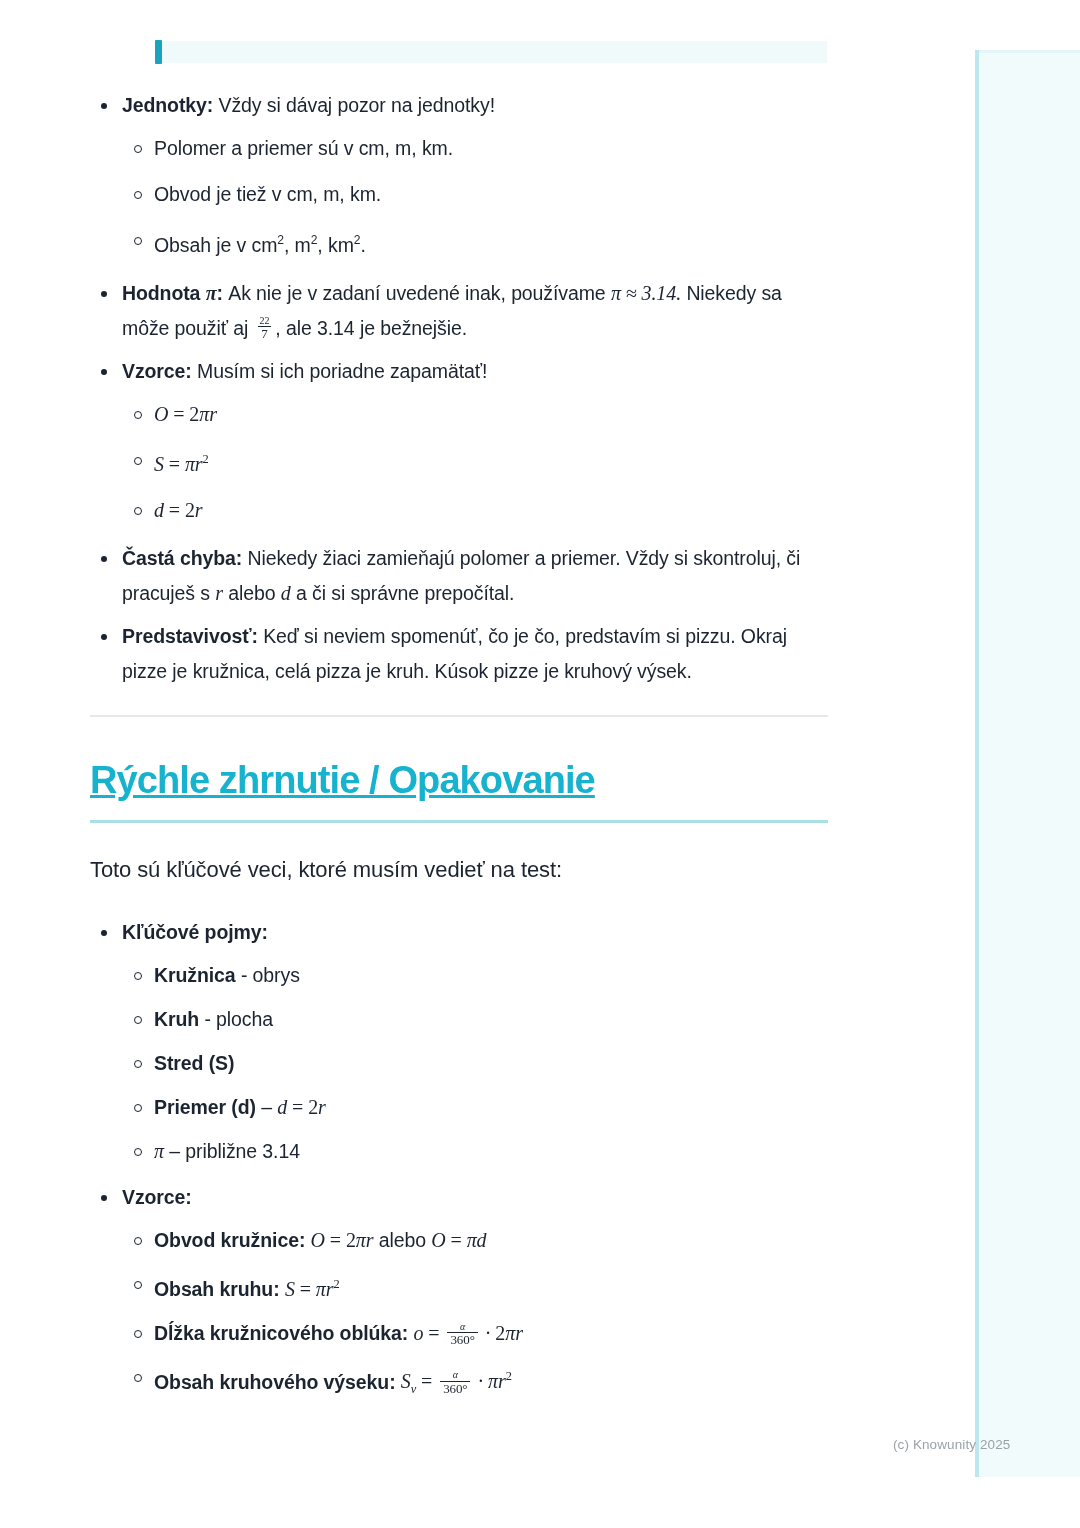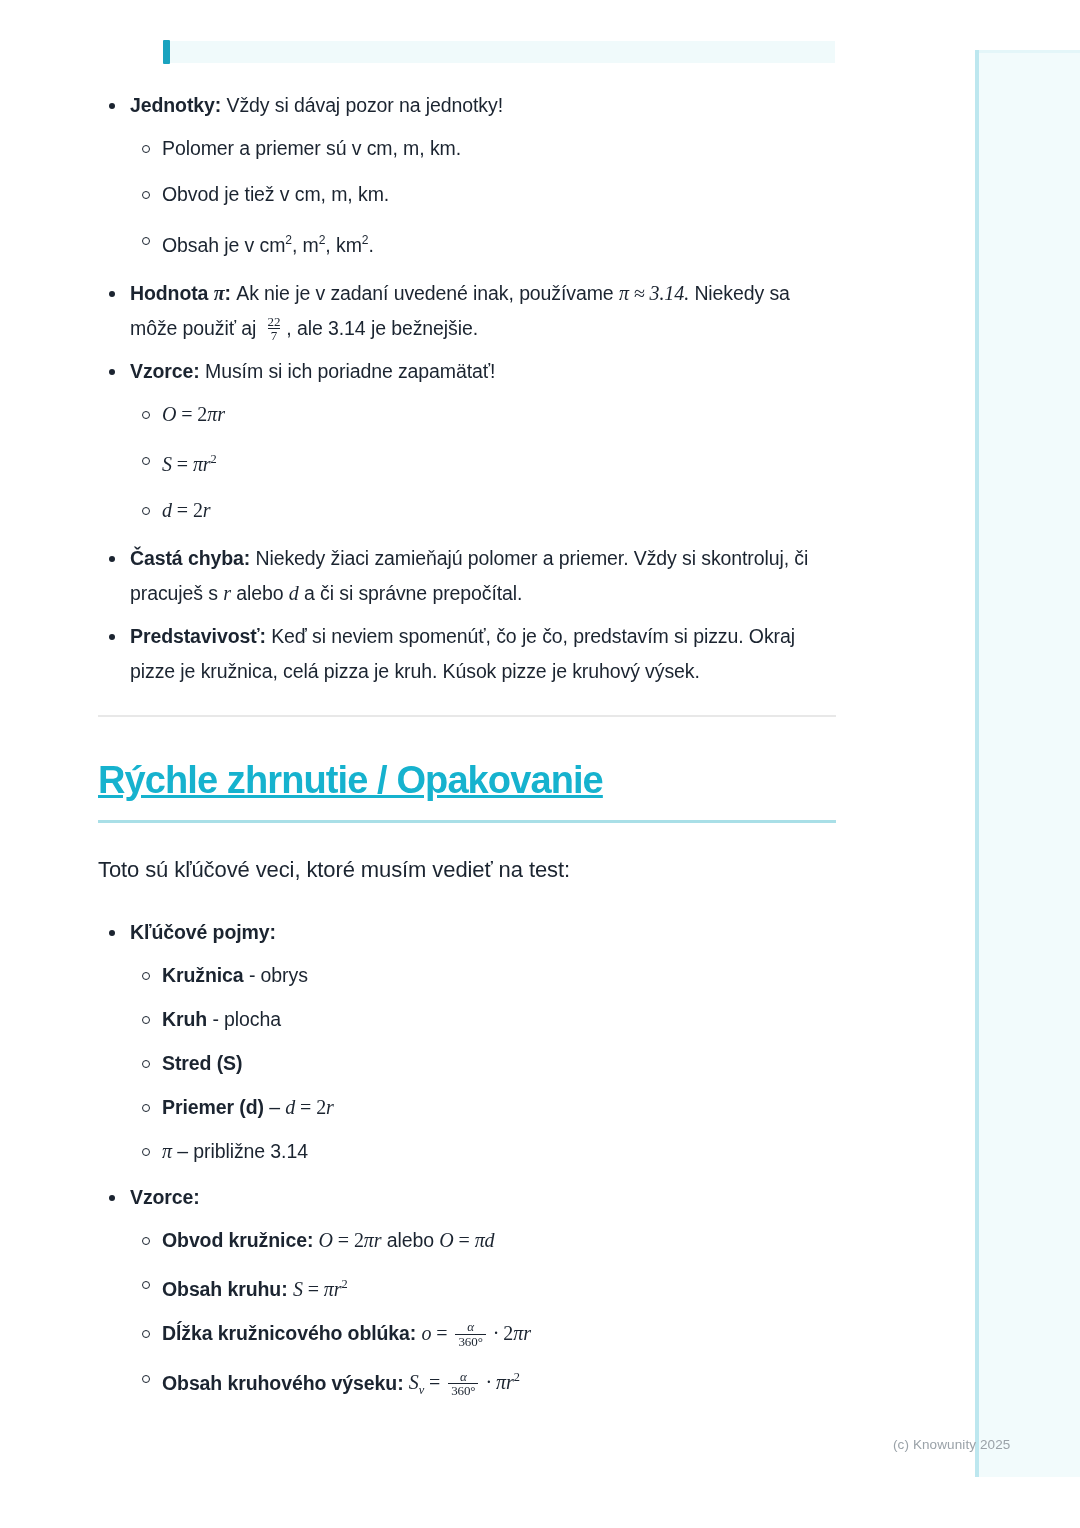--- a/index.html
+++ b/index.html
@@ -26,21 +26,21 @@
   .edge-stripe-top {
     position: absolute;
     left: 979px; top: 50px;
     width: 101px; height: 3px;
     background: #e4f6f9;
   }
 
   
   .page {
     position: absolute;
-    left: 8px; top: 0;
+    left: 0; top: 0;
     width: 975px; height: 1528px;
     padding: 0;
   }
 
   
   .callout-cut {
     position: absolute;
     left: 155px; top: 41px;
     width: 672px; height: 22px;
     background: #f0fafb;
@@ -125,21 +125,21 @@
     flex-direction: column;
     align-items: center;
     vertical-align: middle;
     font-family: "Liberation Serif", "DejaVu Serif", serif;
     font-style: normal;
     line-height: 1.02;
     margin: 0 3px;
     position: relative;
     top: -1px;
   }
-  .frac .num { font-size: 13px; padding: 0 3px; text-align: right; }
+  .frac .num { font-size: 10px; padding: 0 3px; text-align: right; }
   .frac .den {
     font-size: 13px; padding: 0 3px;
     border-top: 1.2px solid #1b2430;
   }
   .frac.italic .num, .frac.italic .den { font-style: italic; }
   .dotop {
     font-family: "Liberation Serif", "DejaVu Serif", serif;
     font-style: normal;
     padding: 0 4px;
   }

